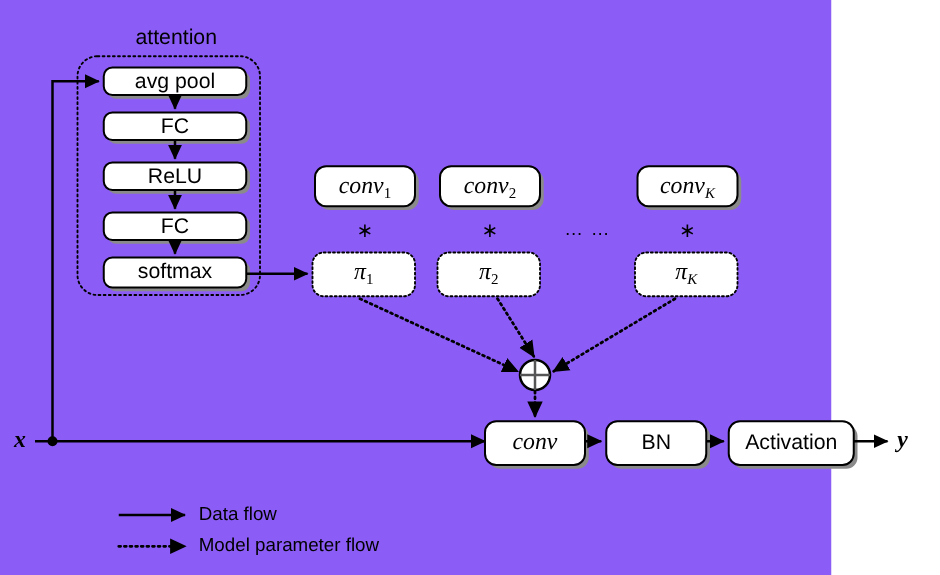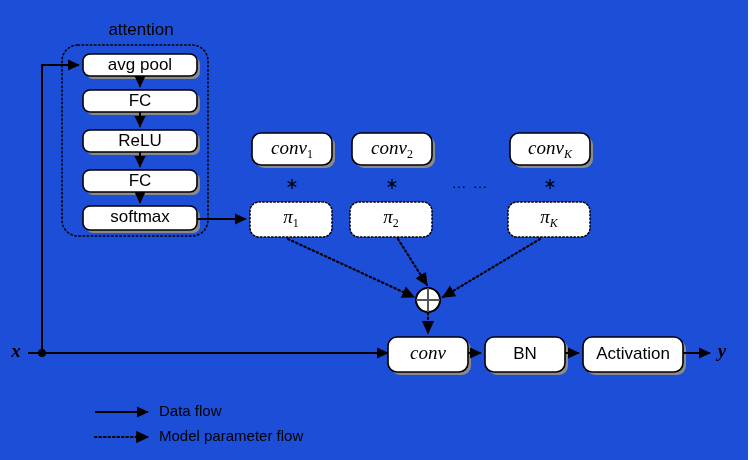--- a/index.html
+++ b/index.html
@@ -1,17 +1,17 @@
 <!DOCTYPE html>
 <html><head>
 <meta charset="utf-8">
 <style>
   html,body{margin:0;padding:0;background:#ffffff;}
   body{width:752px;height:460px;overflow:hidden;font-family:"Liberation Sans",sans-serif;}
-  #canvas{position:relative;width:748px;height:460px;background:#1d4ed8;}
+  #canvas{position:relative;width:665px;height:460px;background:#8b5cf6;}
   svg{position:absolute;left:0;top:0;width:752px;height:460px;}
   .boxlbl{font-family:"Liberation Sans",sans-serif;font-size:17px;fill:#000;text-anchor:middle;dominant-baseline:middle;}
   .mathlbl{font-family:"Liberation Serif",serif;font-style:italic;font-size:19px;fill:#000;text-anchor:middle;dominant-baseline:middle;}
   .sub{font-family:"Liberation Serif",serif;font-style:normal;font-size:12px;}
   .subi{font-family:"Liberation Serif",serif;font-style:italic;font-size:12px;}
   .caplbl{font-family:"Liberation Sans",sans-serif;font-size:17px;fill:#000;text-anchor:middle;}
   .leglbl{font-family:"Liberation Sans",sans-serif;font-size:15px;fill:#000;text-anchor:start;dominant-baseline:middle;}
   .varlbl{font-family:"Liberation Serif",serif;font-style:italic;font-weight:bold;font-size:19px;fill:#000;text-anchor:middle;dominant-baseline:middle;}
   .star{font-family:"Liberation Sans",sans-serif;font-size:16px;fill:#000;text-anchor:middle;dominant-baseline:middle;}
   .dots{font-family:"Liberation Sans",sans-serif;font-size:15px;fill:#000;text-anchor:middle;dominant-baseline:middle;letter-spacing:1px;}

